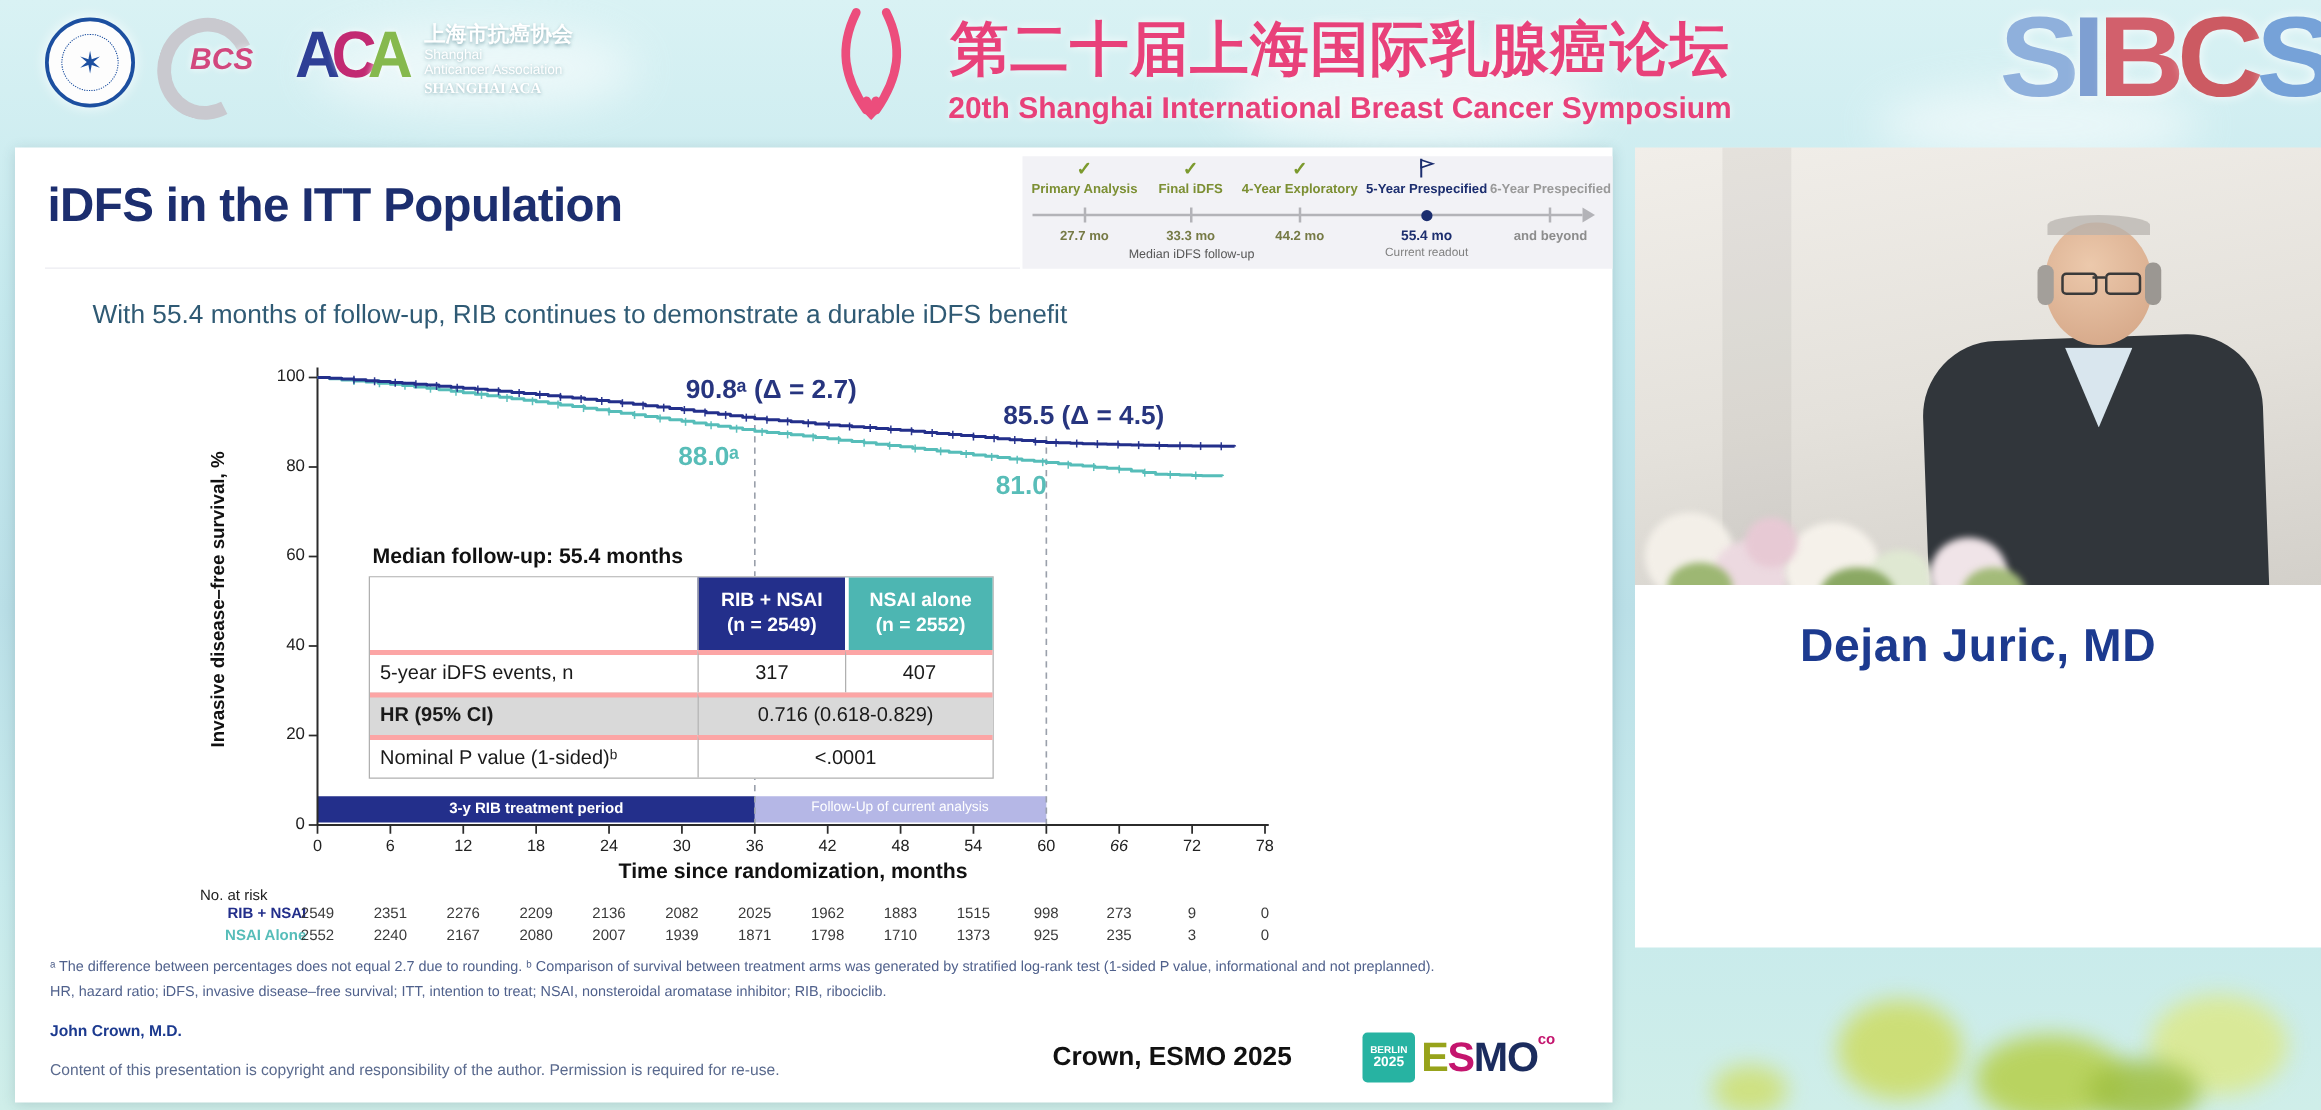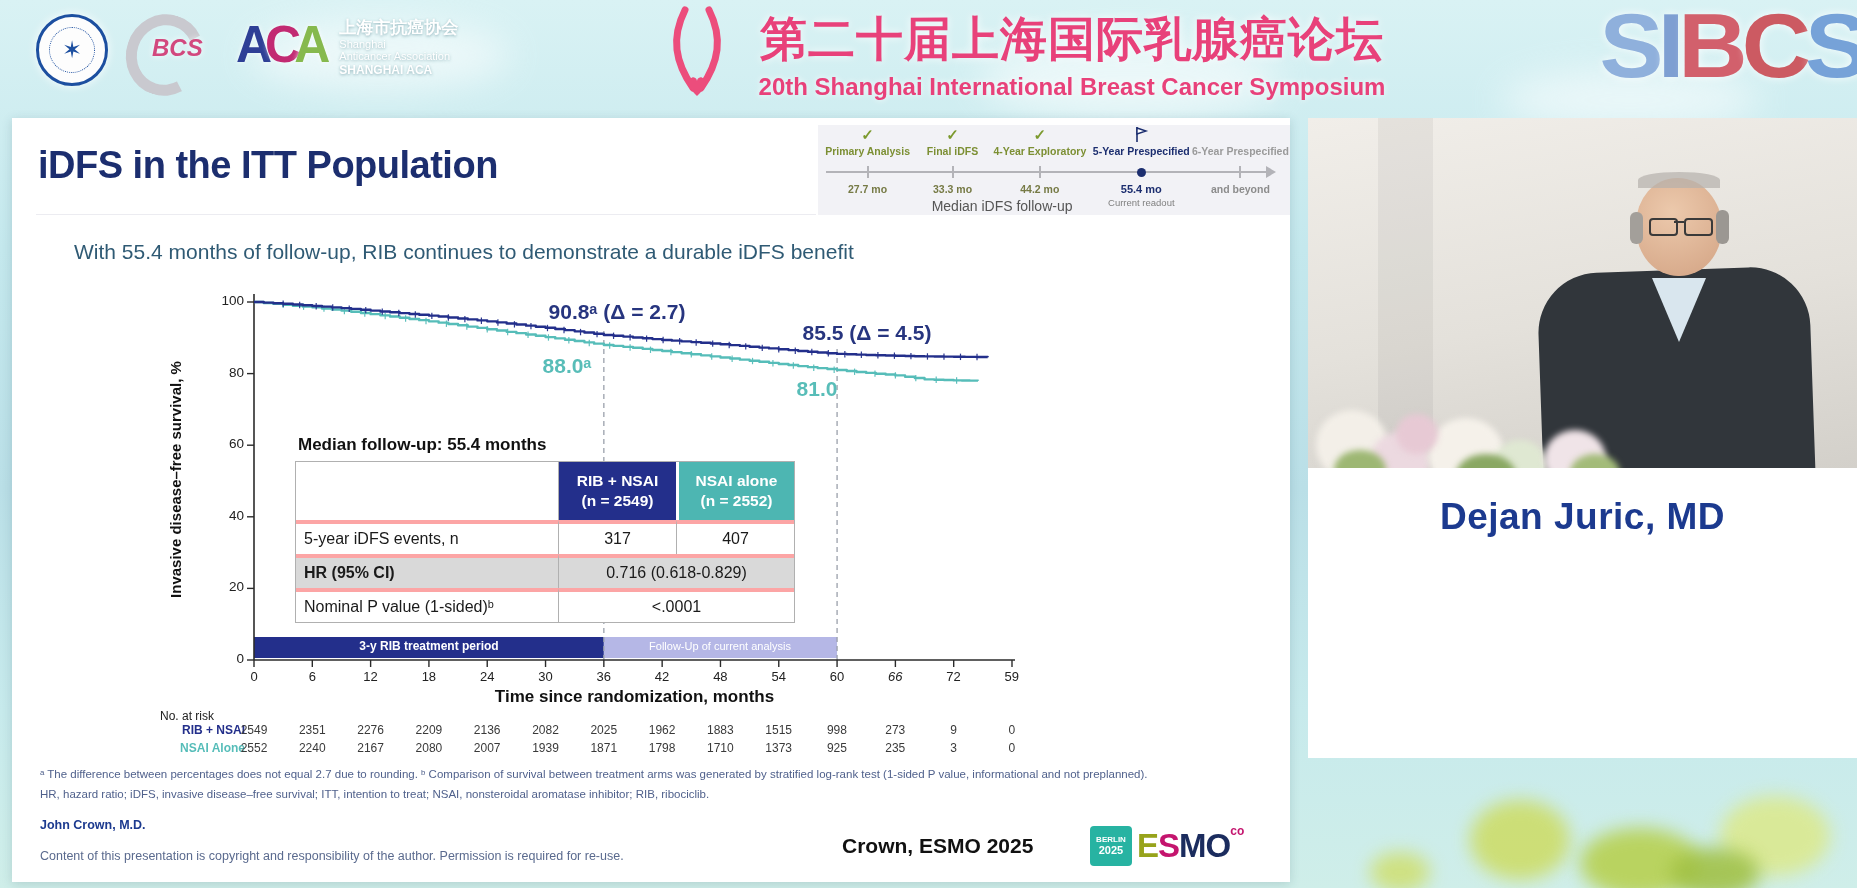--- a/index.html
+++ b/index.html
@@ -18,21 +18,21 @@
     border:11px solid #c9c9cf;border-right-color:transparent;transform:rotate(18deg);}
   .cbcs-txt{position:absolute;left:26px;top:22px;font-style:italic;font-weight:bold;font-size:24px;color:#d2487e;
     text-shadow:0 0 6px #fff;}
   .aca{position:absolute;left:236px;top:14px;display:flex;align-items:flex-start;}
   .aca-letters{font-weight:900;font-size:50px;line-height:60px;letter-spacing:-7px;transform:scaleY(1.05);}
   .aca-letters span{text-shadow:0 0 5px rgba(255,255,255,.8);}
   .aca-l0{color:#2e3f96;}.aca-l1{color:#c22a72;}.aca-l2{color:#86b94e;}
   .aca-txt{margin-left:16px;color:#fff;text-shadow:0 1px 3px rgba(120,160,170,.8);line-height:1.15;padding-top:4px;}
   .aca-cn{font-size:17px;font-weight:bold;}
   .aca-en{font-size:11px;}
-  .aca-en3{font-size:12px;font-weight:bold;margin-top:1px;}
+  .aca-en3{font-size:12px;font-weight:bold;margin-top:1px;font-family:Liberation Serif, serif;}
   .ribbon{position:absolute;left:655px;top:4px;}
   .conf{position:absolute;left:742px;top:8px;width:660px;text-align:center;}
   .conf-cn{font-size:47px;font-weight:900;color:#e8417a;letter-spacing:1px;text-shadow:0 0 8px rgba(255,255,255,.9);}
   .conf-en{font-size:24px;font-weight:bold;color:#e8417a;margin-top:2px;text-shadow:0 0 6px rgba(255,255,255,.9);}
   .sibcs{position:absolute;right:-6px;top:0px;font-weight:900;font-size:96px;line-height:92px;letter-spacing:-6px;
     text-shadow:0 0 10px rgba(255,255,255,.85);transform:scaleY(.95);}
   .sibcs span{display:inline-block;}
   .sb0{color:#8fb0dc;}.sb1{color:#7e9fd2;}.sb2{color:#d2606c;}.sb3{color:#cc5a62;}.sb4{color:#76a2d8;}
   
   .slide{position:absolute;left:12px;top:118px;width:1278px;height:764px;background:#fff;
@@ -52,21 +52,21 @@
   .tl-fut .tl-label{color:#9a9a9a;}
   .tl-line{position:absolute;left:8px;top:46px;width:440px;height:2px;background:#b3b3b8;}
   .tl-arrow{position:absolute;left:448px;top:41px;width:0;height:0;border-left:10px solid #b3b3b8;
     border-top:6px solid transparent;border-bottom:6px solid transparent;}
   .tl-tick{position:absolute;top:41px;left:calc(50% - 1px);width:2px;height:12px;background:#b3b3b8;}
   .tl-dot{position:absolute;top:42.5px;left:calc(50% - 4.5px);width:9px;height:9px;border-radius:50%;background:#1c2e6f;}
   .tl-month{position:absolute;top:58px;left:0;width:100%;text-align:center;font-size:10.5px;font-weight:bold;}
   .tl-done .tl-month{color:#767a45;}
   .tl-cur .tl-month{color:#1c2e6f;font-size:11px;}
   .tl-fut .tl-month{color:#8c8c8c;}
-  .tl-caption{position:absolute;left:18%;top:73px;width:42%;text-align:center;font-size:14px;color:#555;}
+  .tl-caption{position:absolute;left:18%;top:73px;width:42%;font-size:10px;color:#555;}
   .tl-readout{position:absolute;top:72px;left:0;width:100%;text-align:center;font-size:9.5px;color:#808080;}
   
   #km{position:absolute;left:0;top:0;z-index:1;}
   .yax-title{position:absolute;left:-17px;top:353px;width:360px;text-align:center;font-size:15px;font-weight:bold;color:#111;
     transform:rotate(-90deg);z-index:2;}
   .ylab{position:absolute;left:196px;width:36px;text-align:right;font-size:13.5px;color:#222;z-index:2;}
   .cellrow{position:absolute;display:flex;z-index:2;}
   .cell{text-align:center;font-size:13px;color:#222;}
   .riskcell{text-align:center;font-size:12px;color:#3a3a3a;}
   .xax-title{position:absolute;left:242px;top:569px;width:761px;text-align:center;font-size:17px;font-weight:bold;color:#111;z-index:2;}
@@ -346,21 +346,21 @@
         <span class="cell" style="width: 58.3077px;">18</span>
         <span class="cell" style="width: 58.3077px; text-align: center;">24</span>
         <span class="cell" style="width: 58.3077px;">30</span>
         <span class="cell" style="width: 58.3077px;">36</span>
         <span class="cell" style="width: 58.3077px;">42</span>
         <span class="cell" style="width: 58.3077px;">48</span>
         <span class="cell" style="width: 58.3077px;">54</span>
         <span class="cell" style="width: 58.3077px;">60</span>
         <span class="cell" style="width: 58.3077px; font-style: italic;">66</span>
         <span class="cell" style="width: 58.3077px;">72</span>
-        <span class="cell" style="width: 58.3077px;">59</span>
+        <span class="cell" style="width: 58.3077px;">78</span>
       </div>
     <div class="xax-title">Time since randomization, months</div>
 
     <div class="stats-caption">Median follow-up: 55.4 months</div>
     <div class="stats">
       <div class="sc first toprow sc-head" style="background:#fff;"></div>
       <div class="sc toprow sc-head sc-navy">RIB + NSAI
 (n = 2549)</div>
       <div class="sc toprow sc-head sc-teal">NSAI alone
 (n = 2552)</div>

